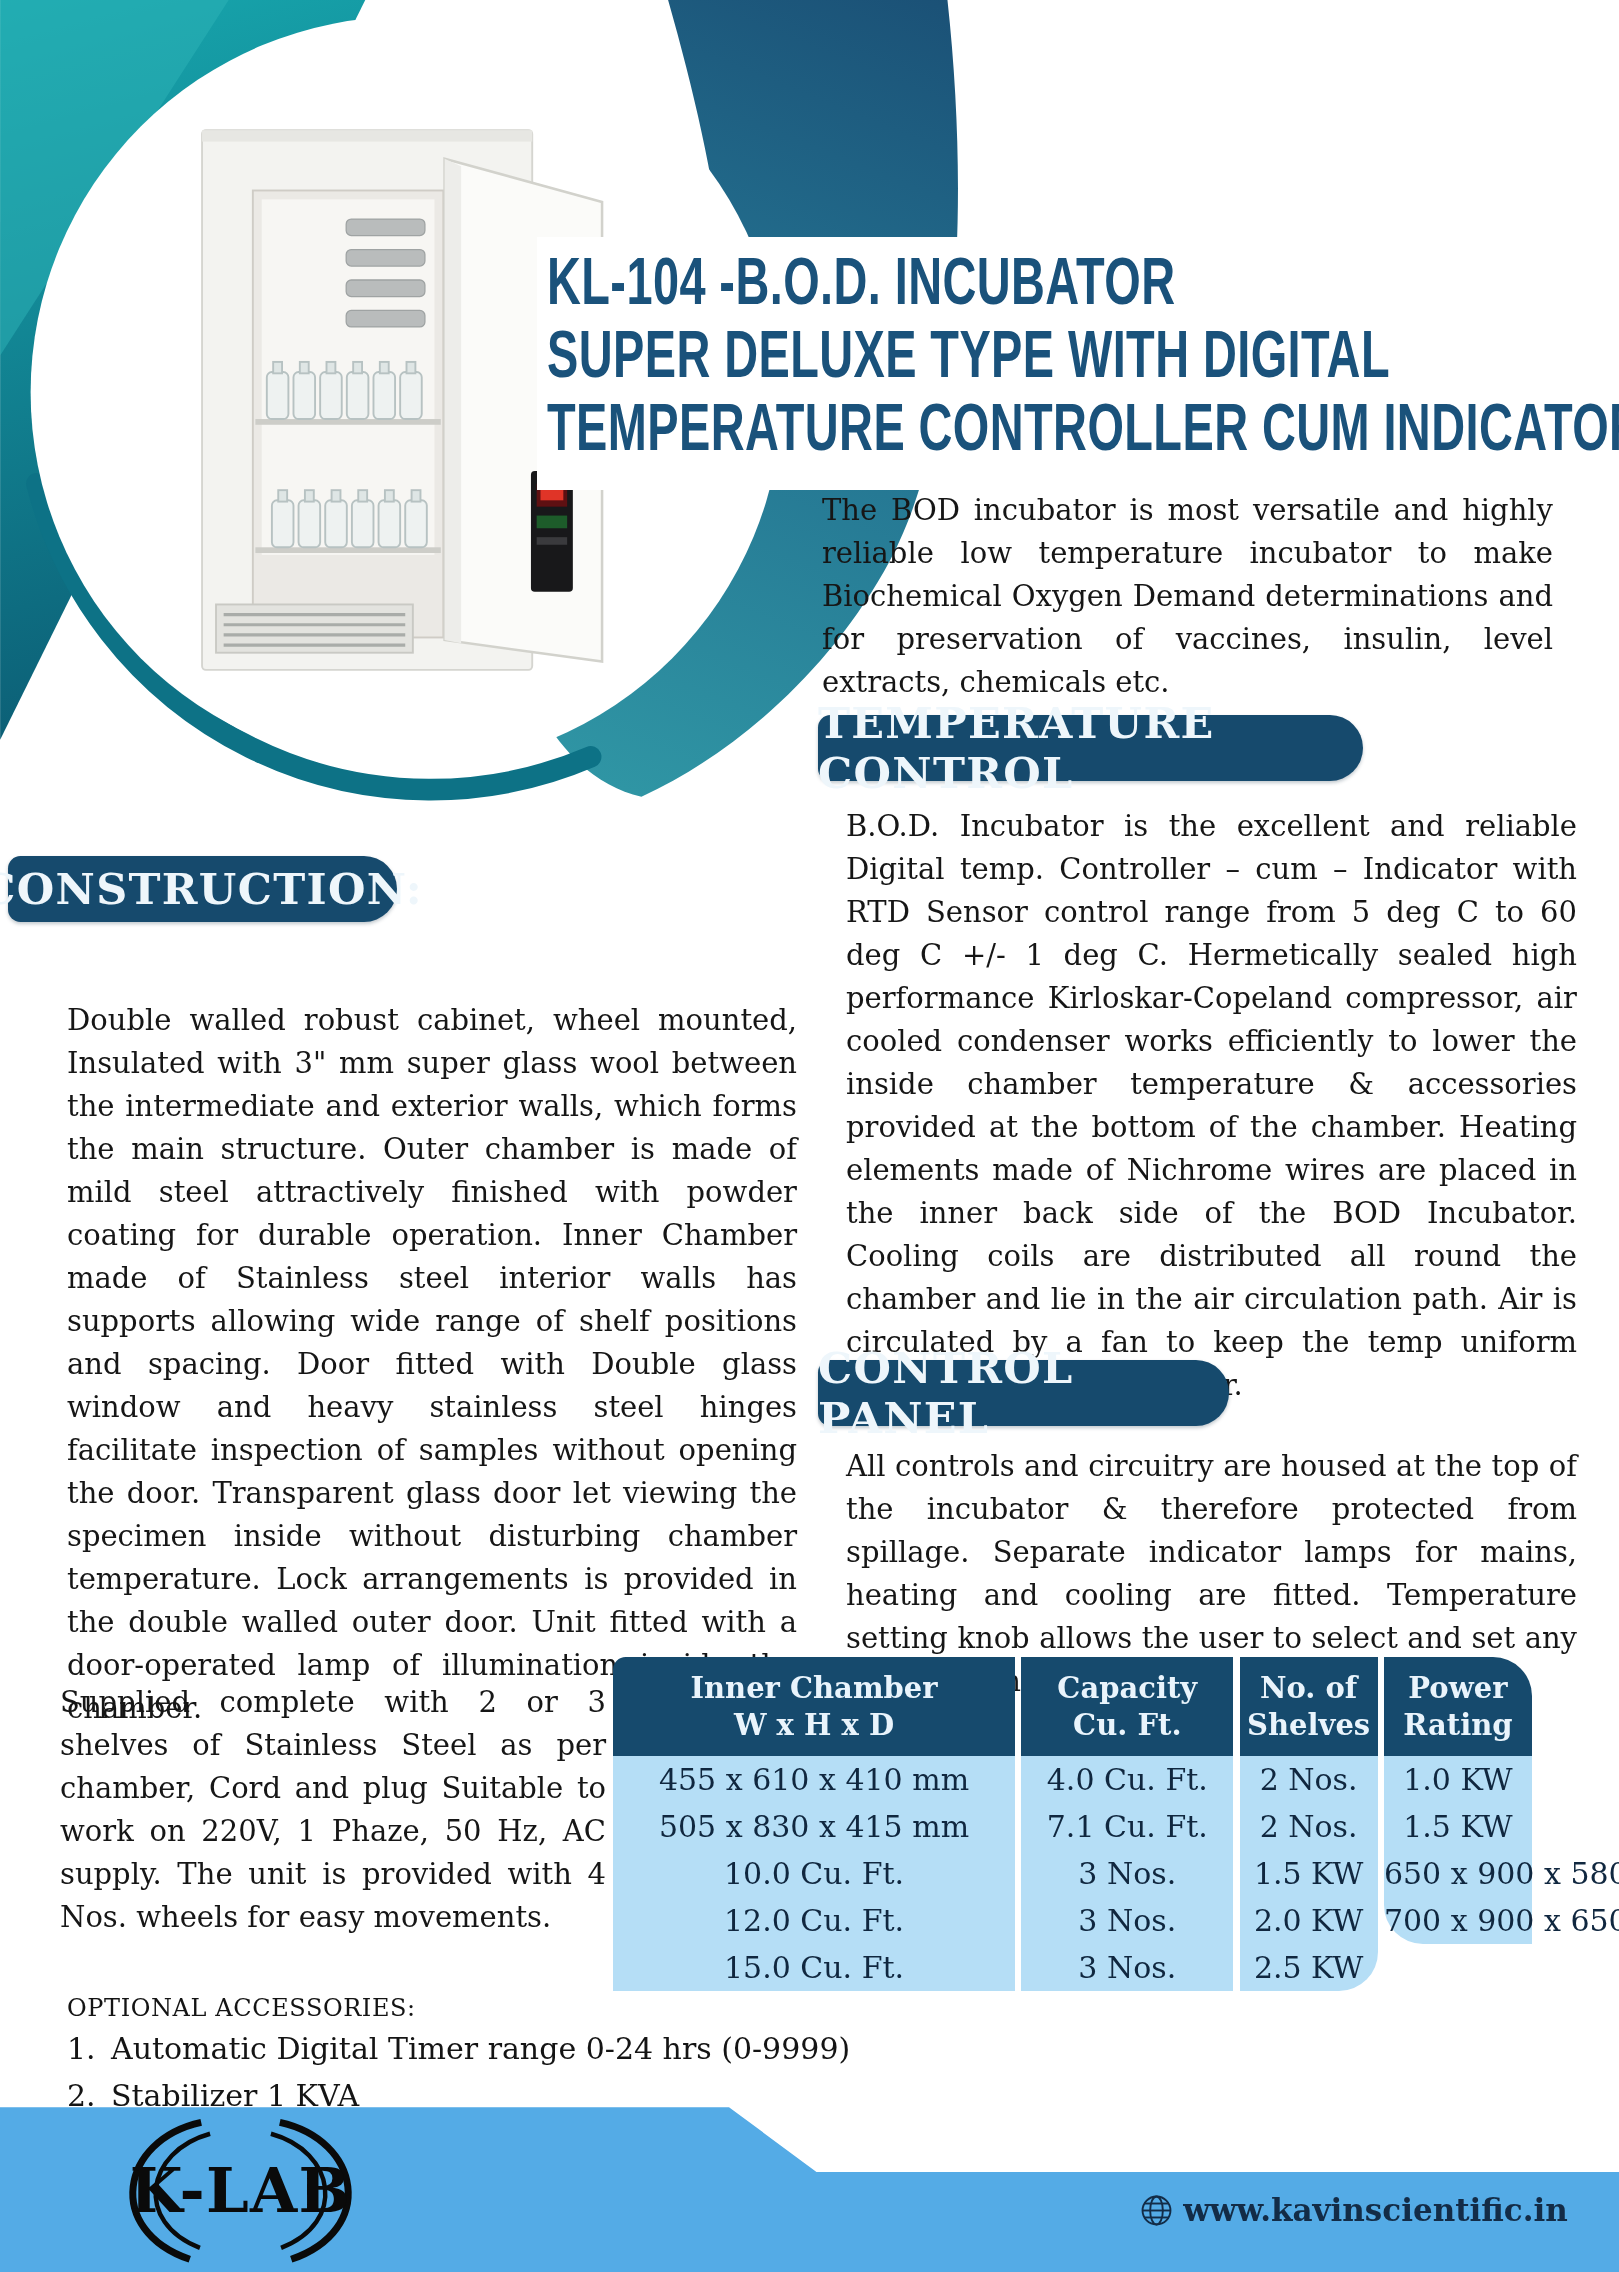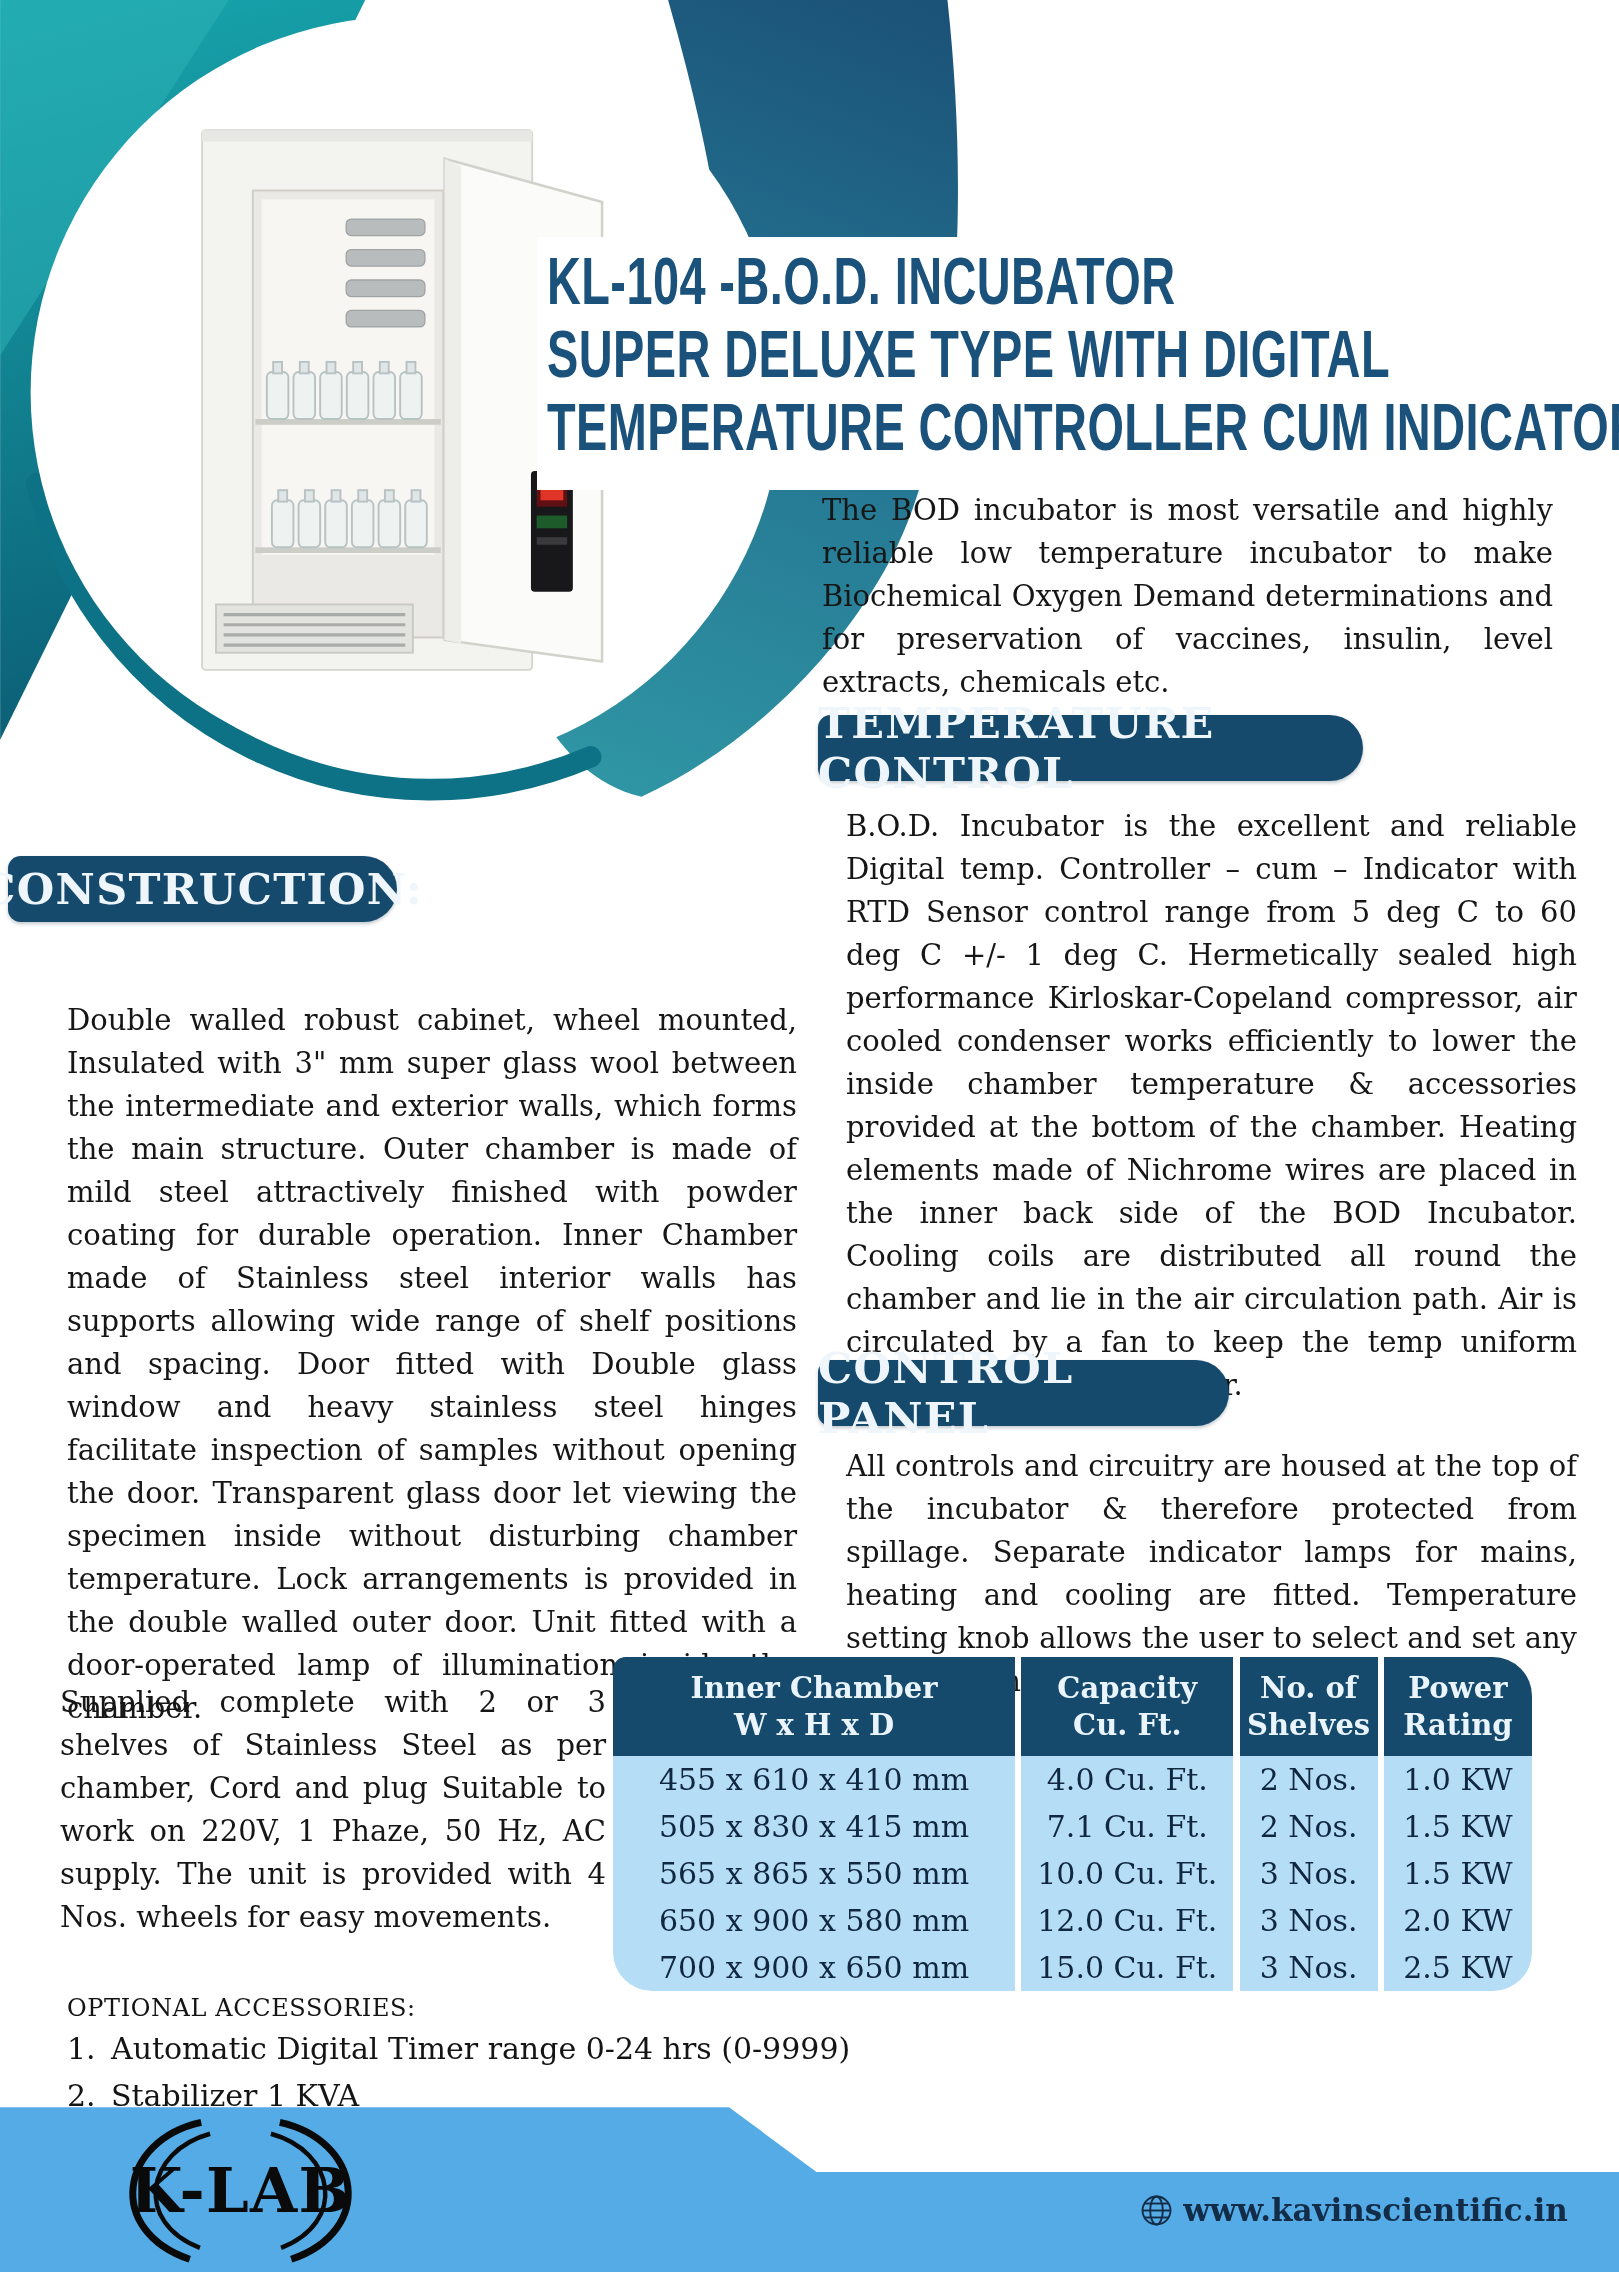--- a/index.html
+++ b/index.html
@@ -261,21 +261,20 @@
   <div class="td">455 x 610 x 410 mm</div>
   <div class="td">4.0 Cu. Ft.</div>
   <div class="td">2 Nos.</div>
   <div class="td">1.0 KW</div>
 
   <div class="td">505 x 830 x 415 mm</div>
   <div class="td">7.1 Cu. Ft.</div>
   <div class="td">2 Nos.</div>
   <div class="td">1.5 KW</div>
 
-  <div class="td">565 x 865 x 550 mm</div>
   <div class="td">10.0 Cu. Ft.</div>
   <div class="td">3 Nos.</div>
   <div class="td">1.5 KW</div>
 
   <div class="td">650 x 900 x 580 mm</div>
   <div class="td">12.0 Cu. Ft.</div>
   <div class="td">3 Nos.</div>
   <div class="td">2.0 KW</div>
 
   <div class="td bl">700 x 900 x 650 mm</div>

